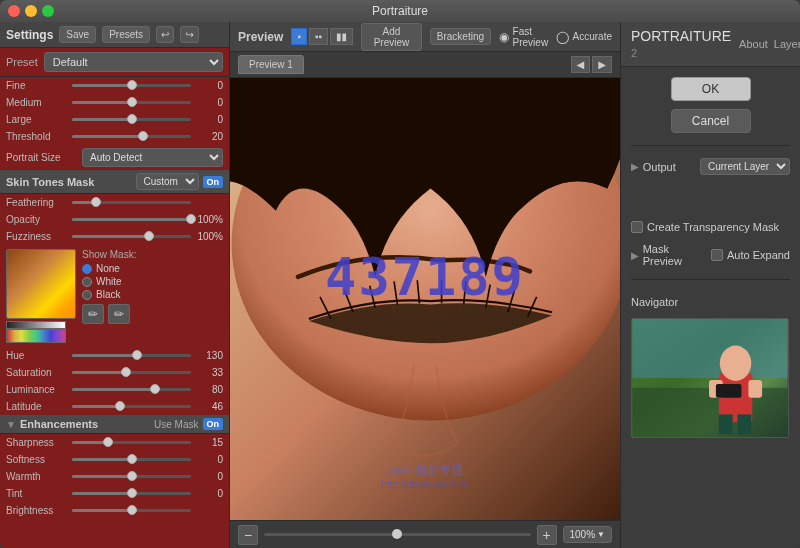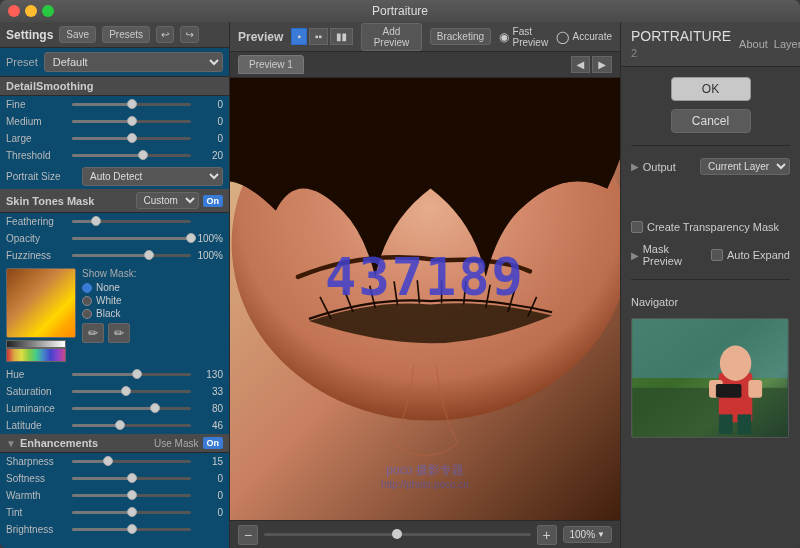--- a/index.html
+++ b/index.html
@@ -43,21 +43,21 @@
 
     
     .main-layout {
       display: flex;
       height: 526px;
     }
 
     
     .left-panel {
       width: 230px;
-      background: #0c4a6e;
+      background: #7f1d1d;
       border-right: 1px solid #2a2a2a;
       overflow-y: auto;
       overflow-x: hidden;
       flex-shrink: 0;
     }
     .left-panel::-webkit-scrollbar { width: 6px; }
     .left-panel::-webkit-scrollbar-track { background: #2a2a2a; }
     .left-panel::-webkit-scrollbar-thumb { background: #555; border-radius: 3px; }
 
     
@@ -616,21 +616,20 @@
       <button class="nav-btn">↪</button>
     </div>
 
     <div class="preset-row">
       <span class="preset-label">Preset</span>
       <select class="preset-select">
         <option>Default</option>
       </select>
     </div>
 
-    <div class="section-header">DetailSmoothing</div>
 
     <div class="slider-row">
       <span class="slider-label">Fine</span>
       <div class="slider-track">
         <div class="slider-fill" style="width:50%"></div>
         <div class="slider-thumb" style="left:50%"></div>
       </div>
       <span class="slider-value">0</span>
     </div>
 

